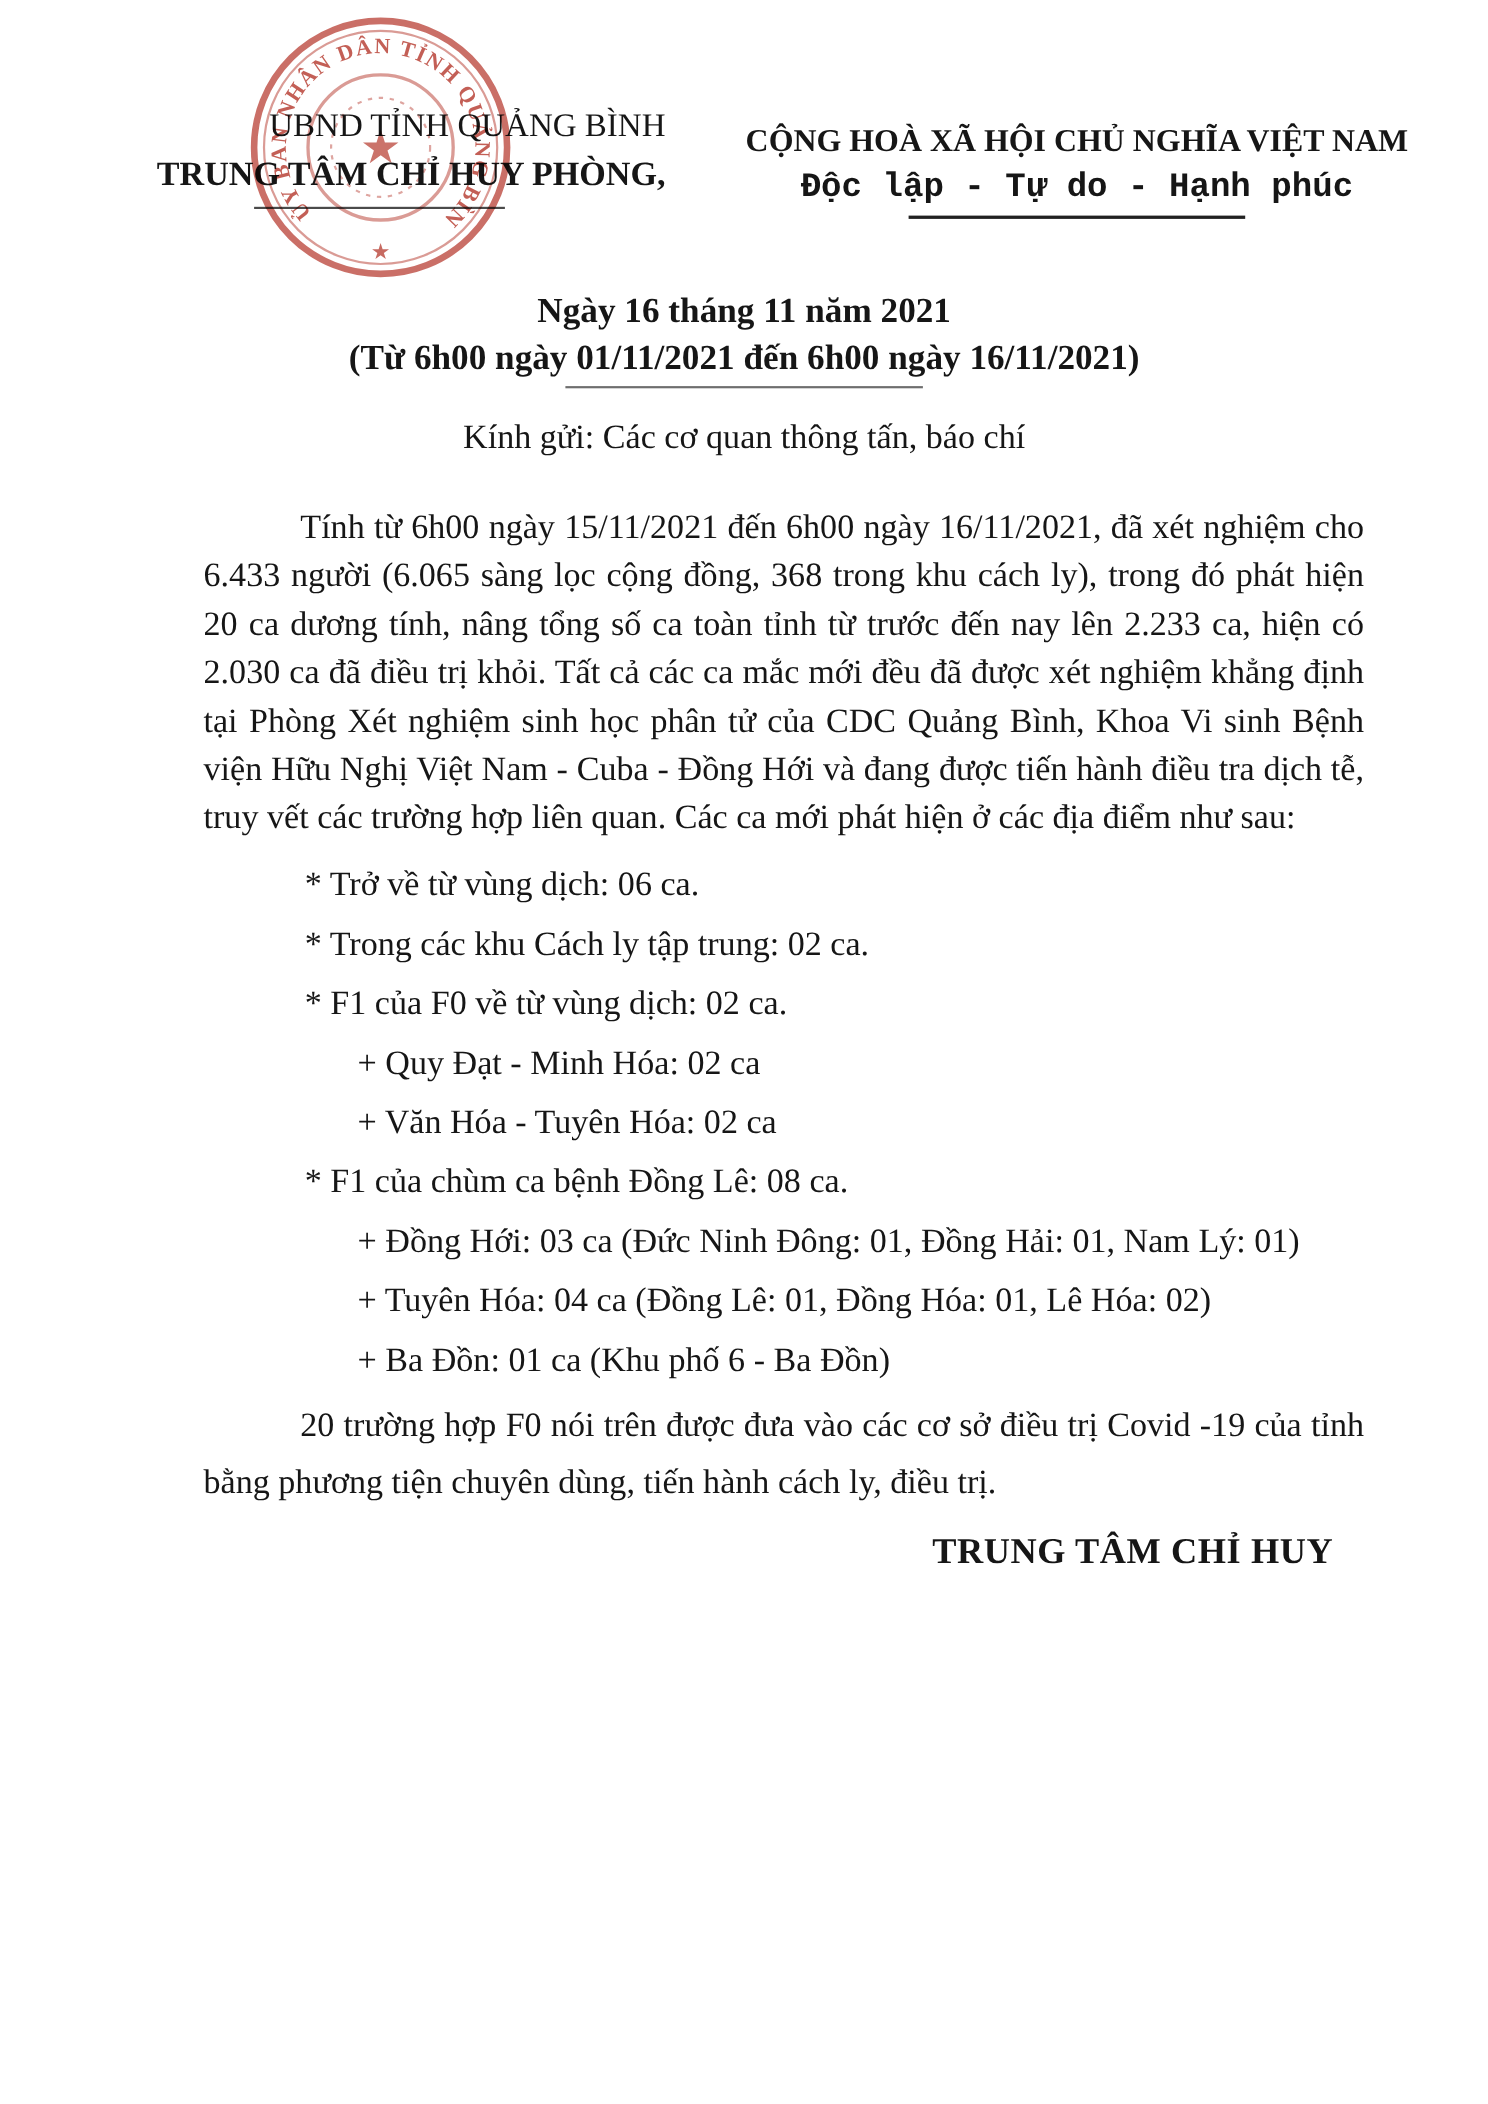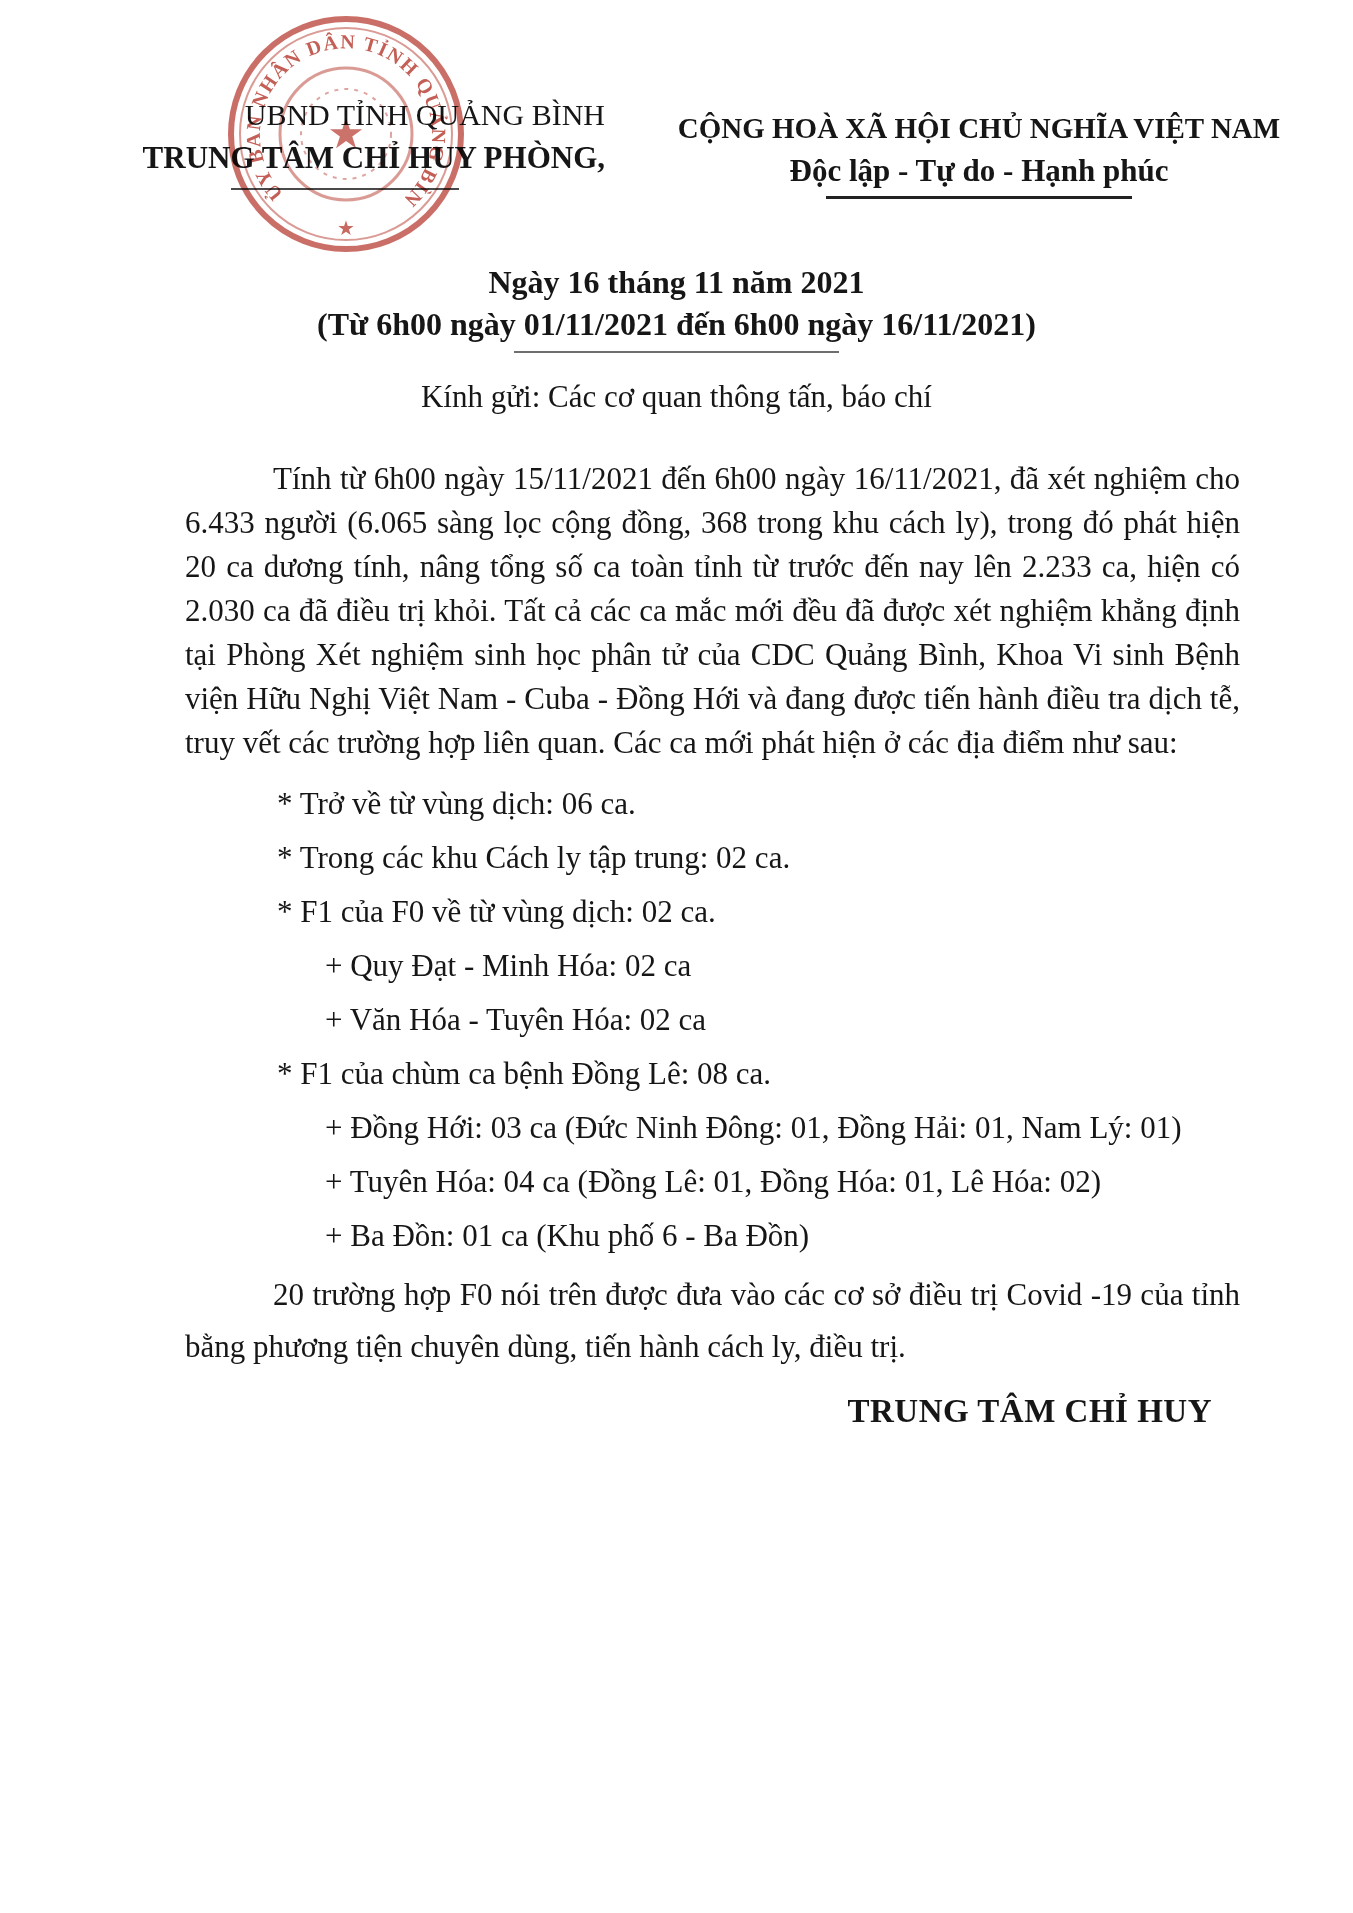--- a/index.html
+++ b/index.html
@@ -15,21 +15,21 @@
   
   .header { display:flex; padding-top:96px; position:relative; }
   .header-left { flex:none; width:520px; margin-left:85px; text-align:right; position:relative; z-index:2; }
   .hl1 { font-size:30px; line-height:38px; }
   .hl2 { font-size:31px; line-height:40px; font-weight:bold; margin-top:4px; }
   .hl3 { font-size:31px; line-height:40px; font-weight:bold; margin-top:3px; }
   .hl-rule { width:228px; border-top:2px solid #4a4a4a; margin:10px auto 0; }
 
   .header-right { flex:1; text-align:center; }
   .hr1 { font-size:29px; line-height:36px; font-weight:bold; margin-top:14px; }
-  .hr2 { font-size:31px; line-height:38px; font-weight:bold; margin-top:6px; }
+  .hr2 { font-size:31px; line-height:38px; font-weight:bold; margin-top:6px;font-family:Liberation Mono, monospace; }
   .hr-rule { width:306px; border-top:3px solid #222; margin:6px auto 0; }
 
   
   .stamp {
     position:absolute; left:222px; top:6px;
     width:248px; height:260px;
     mix-blend-mode:multiply;
     z-index:3; pointer-events:none;
   }
   .stamp text { font-family:"Liberation Serif","DejaVu Serif",serif; }

